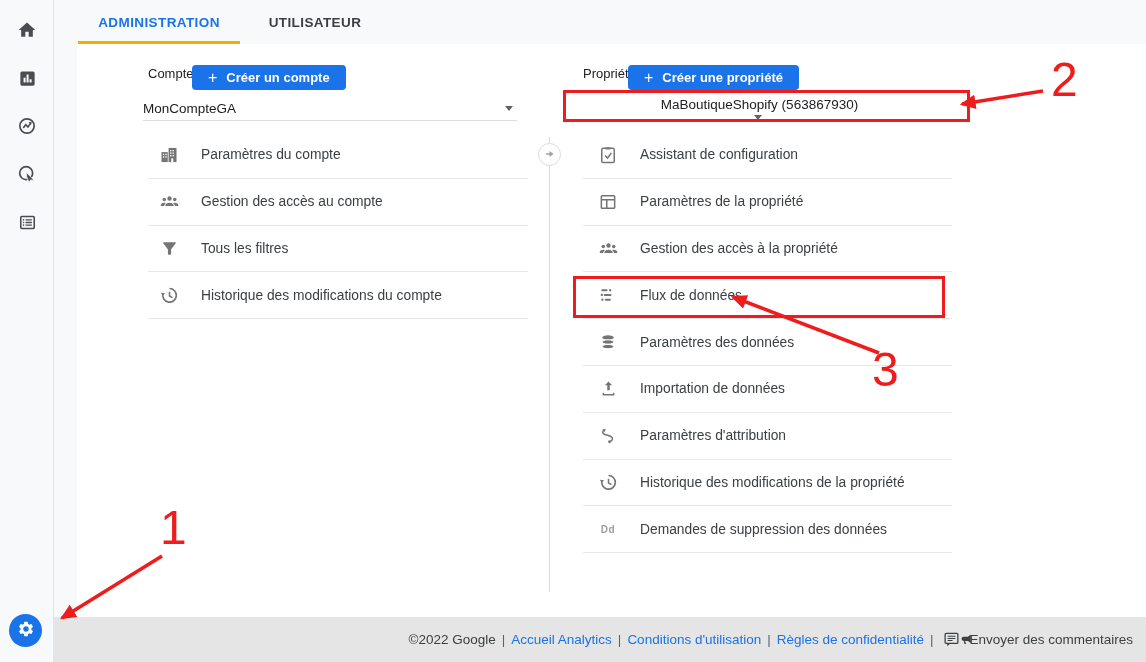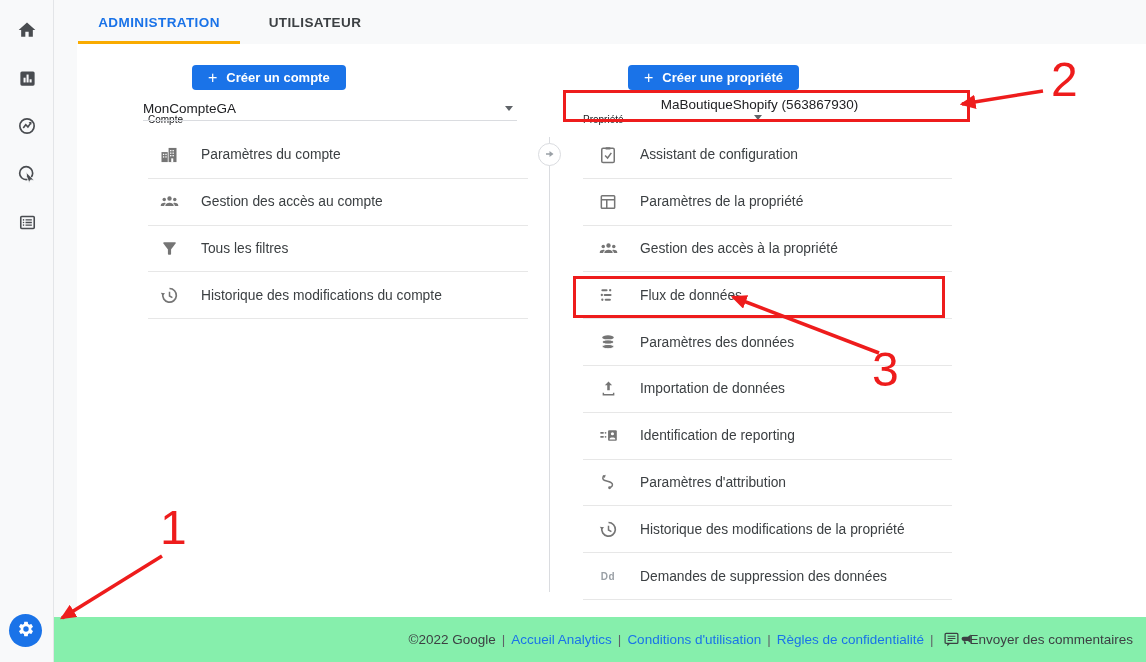--- a/index.html
+++ b/index.html
@@ -17,21 +17,21 @@
   .topbar { position:absolute; left:54px; top:0; width:1092px; height:44px; background:#f8f9fa; z-index:2; }
   .tab { position:absolute; top:0; height:44px; display:flex; align-items:center; justify-content:center; font-size:13.5px; font-weight:700; letter-spacing:.4px; cursor:pointer; }
   .tab-admin { left:24px; width:162px; color:#1a73e8; }
   .tab-admin .underline { position:absolute; left:0; bottom:0; width:100%; height:3px; background:#f9ab00; }
   .tab-user { left:186px; width:150px; color:#3c4043; }
 
   
   .main { position:absolute; left:54px; top:44px; width:1092px; height:573px; background:#f8f9fa; }
   .panel { position:absolute; left:23px; top:0; right:0; bottom:0; background:#fff; }
 
-  .col-label { position:absolute; font-size:10px; color:#202124;margin-top:48px; }
+  .col-label { position:absolute; font-size:13px; color:#202124; }
   .create-btn { position:absolute; height:25px; background:#1a73e8; color:#fff; border:none; border-radius:4px; font-family:inherit; font-size:13px; font-weight:700; display:flex; align-items:center; gap:9px; padding:0 16px; cursor:pointer; }
   .create-btn .plus { font-size:16px; font-weight:400; line-height:1; }
 
   .select-row { position:absolute; height:24px; display:flex; align-items:center; justify-content:space-between; border-bottom:1px solid #dadce0; cursor:pointer; }
   .select-row .sel-text { font-size:13.5px; color:#202124; }
   .caret { width:0; height:0; border-left:4.5px solid transparent; border-right:4.5px solid transparent; border-top:5.5px solid #5f6368; margin-right:4px; }
 
   .list { position:absolute; top:88px; }
   .list-acct { left:71px; width:380px; }
   .list-prop { left:506px; width:369px; }
@@ -39,21 +39,21 @@
   .list-acct .lrow { padding-left:10px; }
   .list-prop .lrow { padding-left:14px; }
   .ric { width:22px; height:22px; display:flex; align-items:center; justify-content:center; flex:0 0 22px; }
   .lrow .rlabel { font-size:13.8px; color:#3c4043; margin-left:21px; white-space:nowrap; }
   .dd-glyph { font-size:10px; font-weight:700; color:#9aa0a6; letter-spacing:.5px; }
 
   .vdivider { position:absolute; left:472px; top:93px; width:1px; height:455px; background:#dadce0; }
   .col-toggle { position:absolute; left:461px; top:99px; width:23px; height:23px; border-radius:50%; background:#fff; border:1px solid #dadce0; display:flex; align-items:center; justify-content:center; cursor:pointer; }
 
   
-  .footer { position:absolute; left:0; top:617px; width:1146px; height:45px; background:#86efac; display:flex; align-items:center; justify-content:flex-end; padding-right:13px; font-size:13.5px; color:#3c4043; z-index:1; }
+  .footer { position:absolute; left:0; top:617px; width:1146px; height:45px; background:#e5e5e5; display:flex; align-items:center; justify-content:flex-end; padding-right:13px; font-size:13.5px; color:#3c4043; z-index:1; }
   .footer a { color:#1a73e8; text-decoration:none; cursor:pointer; }
   .footer .sep { margin:0 6px; color:#5f6368; }
   .footer .ficon { display:inline-flex; vertical-align:-3px; margin-left:4px; }
   .footer .ficon + .ficon { margin-left:-2px; margin-right:-6px; }
 
   
   .anno { position:absolute; z-index:10; pointer-events:none; }
   .red-num { font-size:48px; color:#ee1c1c; line-height:1; font-weight:400; }
   .red-box { border:3px solid #ee1c1c; background:transparent; }
   #arrows { position:absolute; left:0; top:0; width:1146px; height:662px; z-index:9; pointer-events:none; }
@@ -268,34 +268,20 @@
           <span class="rlabel">Paramètres des données</span>
         </div>
         <div class="lrow">
           <span class="ric">
               <svg width="19" height="19" viewBox="0 0 24 24">
                 <path d="M12 3l4.6 4.8h-3v6.4h-3.2V7.8h-3L12 3z" fill="#757575"></path>
                 <path d="M5.5 17.3v2.5h13v-2.5" fill="none" stroke="#757575" stroke-width="1.8"></path>
               </svg>
             </span>
           <span class="rlabel">Importation de données</span>
-        </div>
-        <div class="lrow">
-          <span class="ric">
-              <svg width="21" height="21" viewBox="0 0 24 24">
-                <rect x="2.5" y="8" width="4.2" height="1.9" rx="0.9" fill="#757575"></rect>
-                <circle cx="8.6" cy="8.9" r="1" fill="#757575"></circle>
-                <rect x="2.5" y="12.6" width="4.2" height="1.9" rx="0.9" fill="#757575"></rect>
-                <circle cx="8.6" cy="13.5" r="1" fill="#757575"></circle>
-                <rect x="11.5" y="6" width="10" height="12" rx="1.2" fill="#757575"></rect>
-                <circle cx="16.5" cy="10" r="1.8" fill="#fff"></circle>
-                <path d="M13.3 15.6c0-1.9 6.4-1.9 6.4 0v.9h-6.4v-.9z" fill="#fff"></path>
-              </svg>
-            </span>
-          <span class="rlabel">Identification de reporting</span>
         </div>
         <div class="lrow">
           <span class="ric">
               <svg width="20" height="20" viewBox="0 0 24 24">
                 <path d="M7.5 4.5c-2.6 1.7-2.2 4.6.7 5.7 3.3 1.2 7.8 1 8.9 4 .8 2.2-.7 3.8-2.3 4.2" fill="none" stroke="#757575" stroke-width="1.8"></path>
                 <path d="M9.3 3.2L5.5 4.4l2.7 2.9z" fill="#757575"></path>
                 <circle cx="13.9" cy="18.9" r="1.7" fill="#757575"></circle>
               </svg>
             </span>
           <span class="rlabel">Paramètres d'attribution</span>

